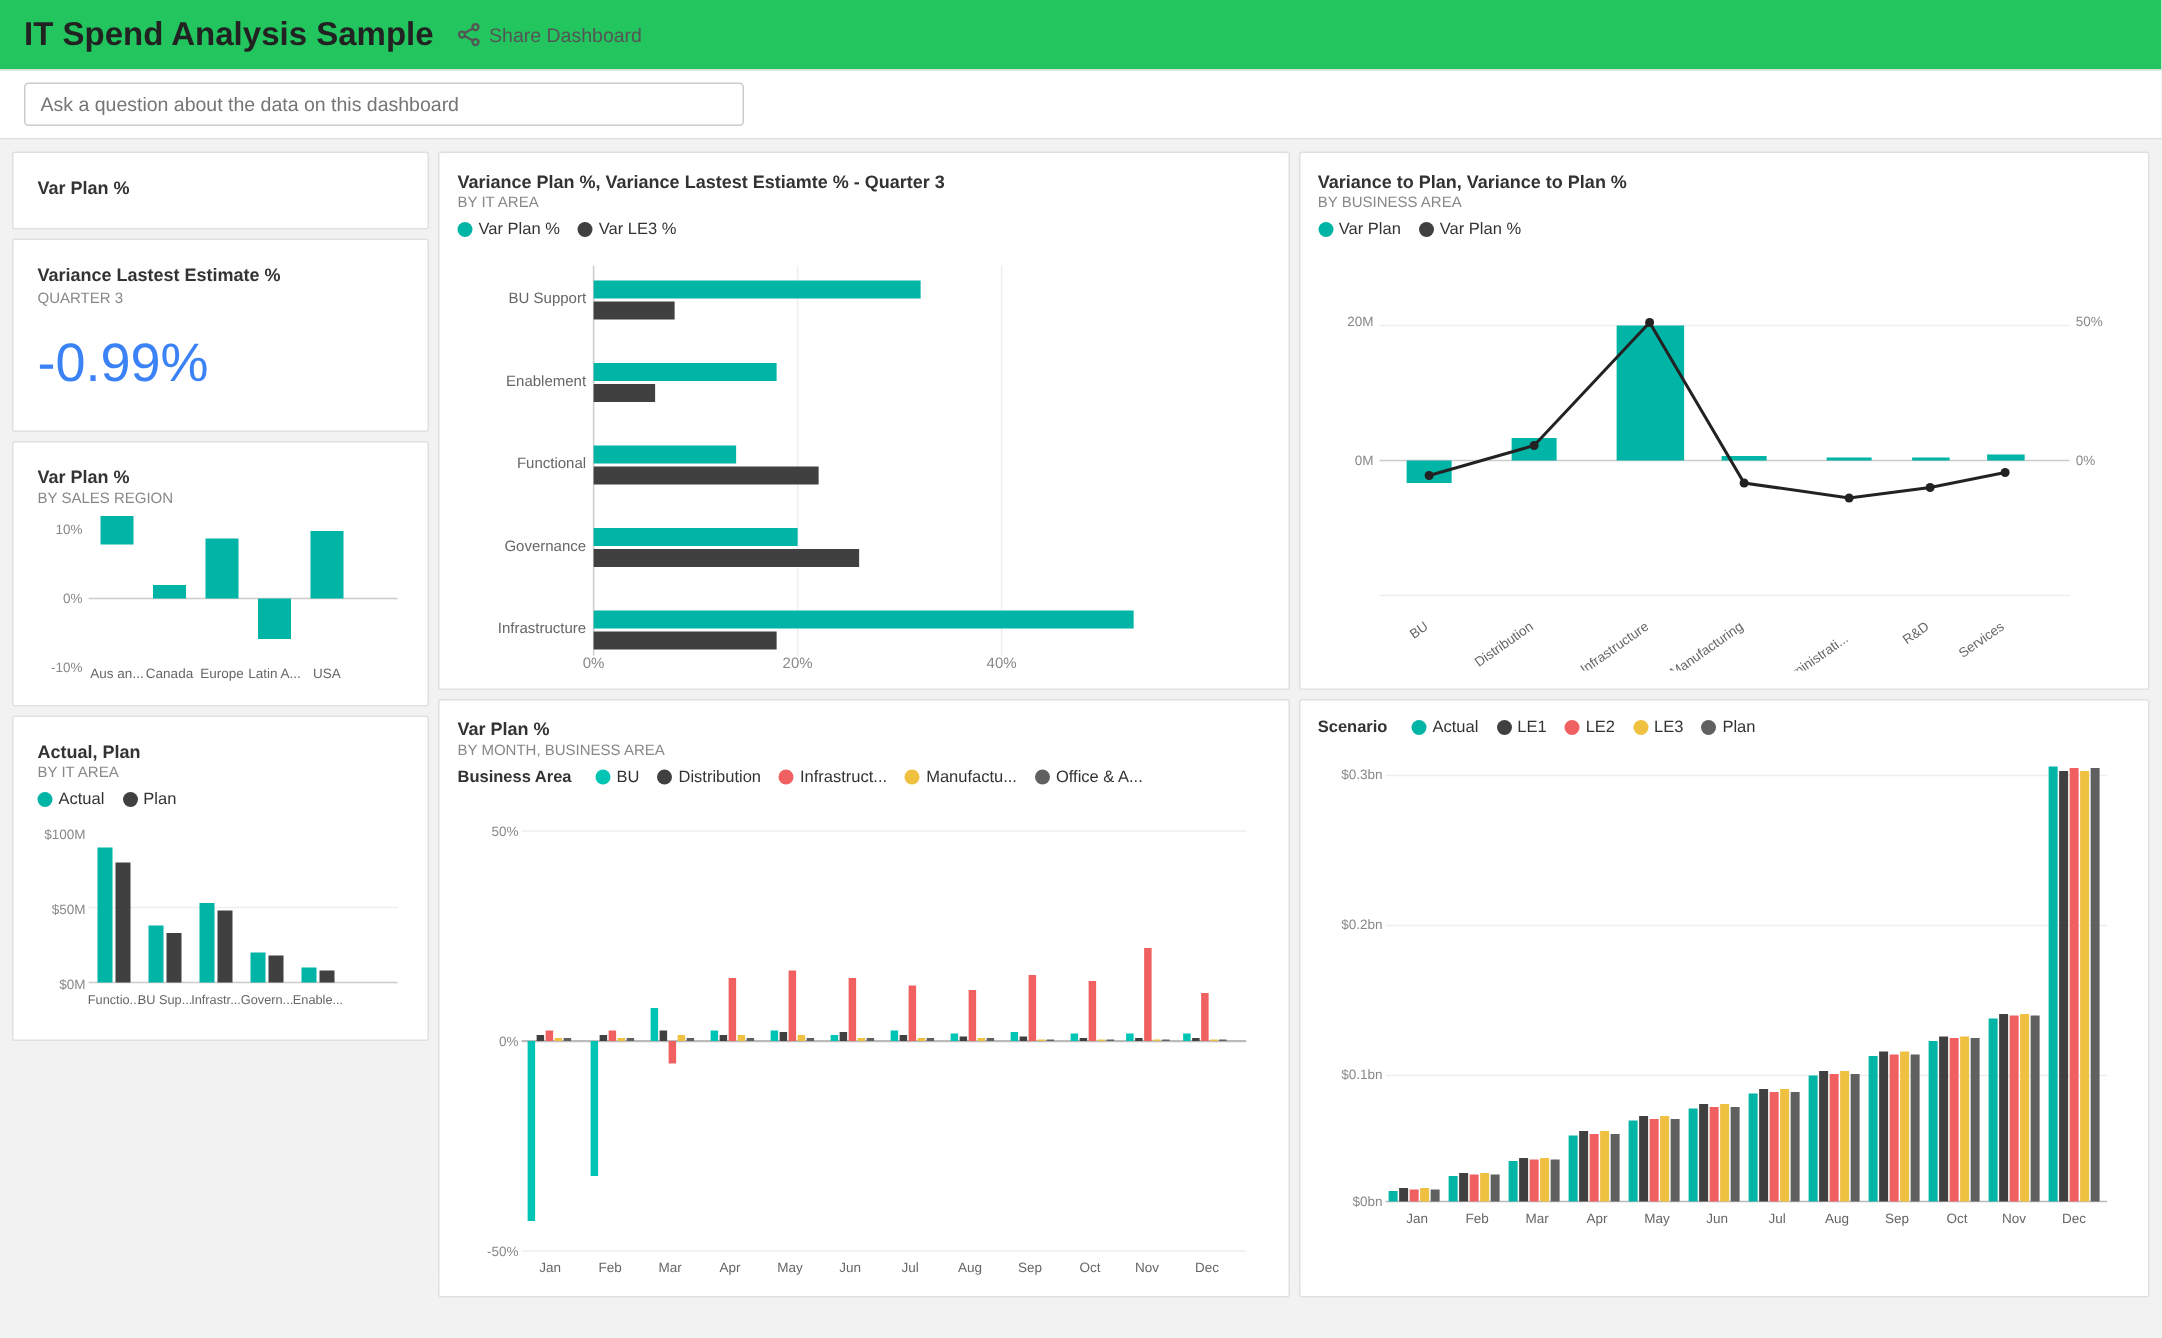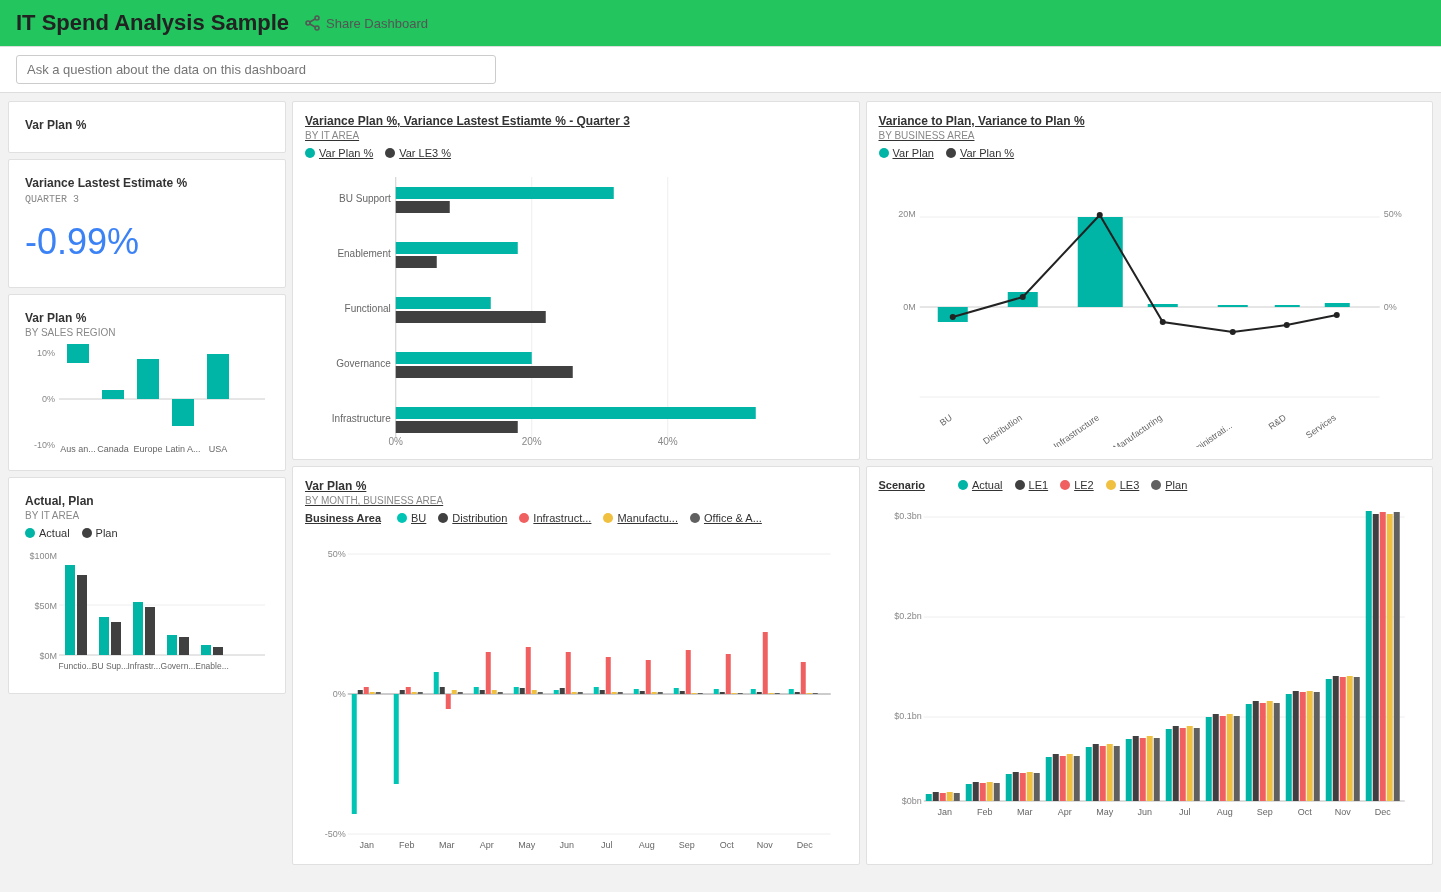--- a/index.html
+++ b/index.html
@@ -4,24 +4,24 @@
   <style>
     * { box-sizing: border-box; margin: 0; padding: 0; }
     body { font-family: 'Segoe UI', Arial, sans-serif; background: #f2f2f2; font-size: 12px; color: #333; }
 
     .header { background: #22c55e; padding: 10px 16px; display: flex; align-items: center; gap: 16px; border-bottom: 1px solid #ddd; }
     .header-title { font-size: 22px; font-weight: 600; color: #222; }
     .share-btn { display: flex; align-items: center; gap: 5px; font-size: 13px; color: #555; cursor: pointer; border: none; background: none; }
     .qa-bar { background: #fff; padding: 8px 16px; border-bottom: 1px solid #ddd; }
     .qa-input { width: 480px; border: 1px solid #ccc; border-radius: 3px; padding: 6px 10px; font-size: 13px; color: #737373; outline: none; }
 
-    .card { background: #fff; border: 1px solid #e0e0e0; border-radius: 2px; padding: 12px; text-decoration: underline; }
+    .card { background: #fff; border: 1px solid #e0e0e0; border-radius: 2px; padding: 12px; }
     .kpi-card { background: #fff; border: 1px solid #e0e0e0; border-radius: 2px; padding: 16px; }
     .kpi-label { font-size: 12px; font-weight: 600; color: #333; margin-bottom: 4px; }
-    .kpi-sublabel { font-size: 10px; color: #888; text-transform: uppercase; font-family: Liberation Mono, monospace; }
+    .kpi-sublabel { font-size: 10px; color: #888; text-transform: uppercase; }
     .kpi-value { font-size: 52px; font-weight: 300; color: #333; text-align: center; padding: 20px 0 10px; }
     .kpi-value-sm { font-size: 36px; font-weight: 300; color: #3b82f6; padding: 16px 0 8px; }
 
     .chart-title { font-size: 12px; font-weight: 600; color: #333; margin-bottom: 2px; }
     .chart-subtitle { font-size: 10px; color: #888; text-transform: uppercase; margin-bottom: 6px; }
 
     .legend { display: flex; align-items: center; gap: 12px; margin-bottom: 8px; flex-wrap: wrap; }
     .legend-item { display: flex; align-items: center; gap: 4px; font-size: 11px; }
     .legend-dot { width: 10px; height: 10px; border-radius: 50%; }
 
@@ -375,21 +375,21 @@
         <text x="371" y="316" font-size="9" fill="#666" text-anchor="middle">Sep</text>
         <text x="411" y="316" font-size="9" fill="#666" text-anchor="middle">Oct</text>
         <text x="449" y="316" font-size="9" fill="#666" text-anchor="middle">Nov</text>
         <text x="489" y="316" font-size="9" fill="#666" text-anchor="middle">Dec</text>
       </svg>
     </div>
   </div>
 
   <div class="card" style="grid-column:3; grid-row:2;">
     <div class="legend" style="flex-wrap:wrap;">
-      <span style="font-size:11px; font-weight:600; margin-right:21px;">Scenario</span>
+      <span style="font-size:11px; font-weight:600; margin-right:4px;">Scenario</span>
       <div class="legend-item">
           <div class="legend-dot" style="background:#00b4a6;"></div>
           <span>Actual</span>
         </div>
       <div class="legend-item">
           <div class="legend-dot" style="background:#404040;"></div>
           <span>LE1</span>
         </div>
       <div class="legend-item">
           <div class="legend-dot" style="background:#f06060;"></div>

